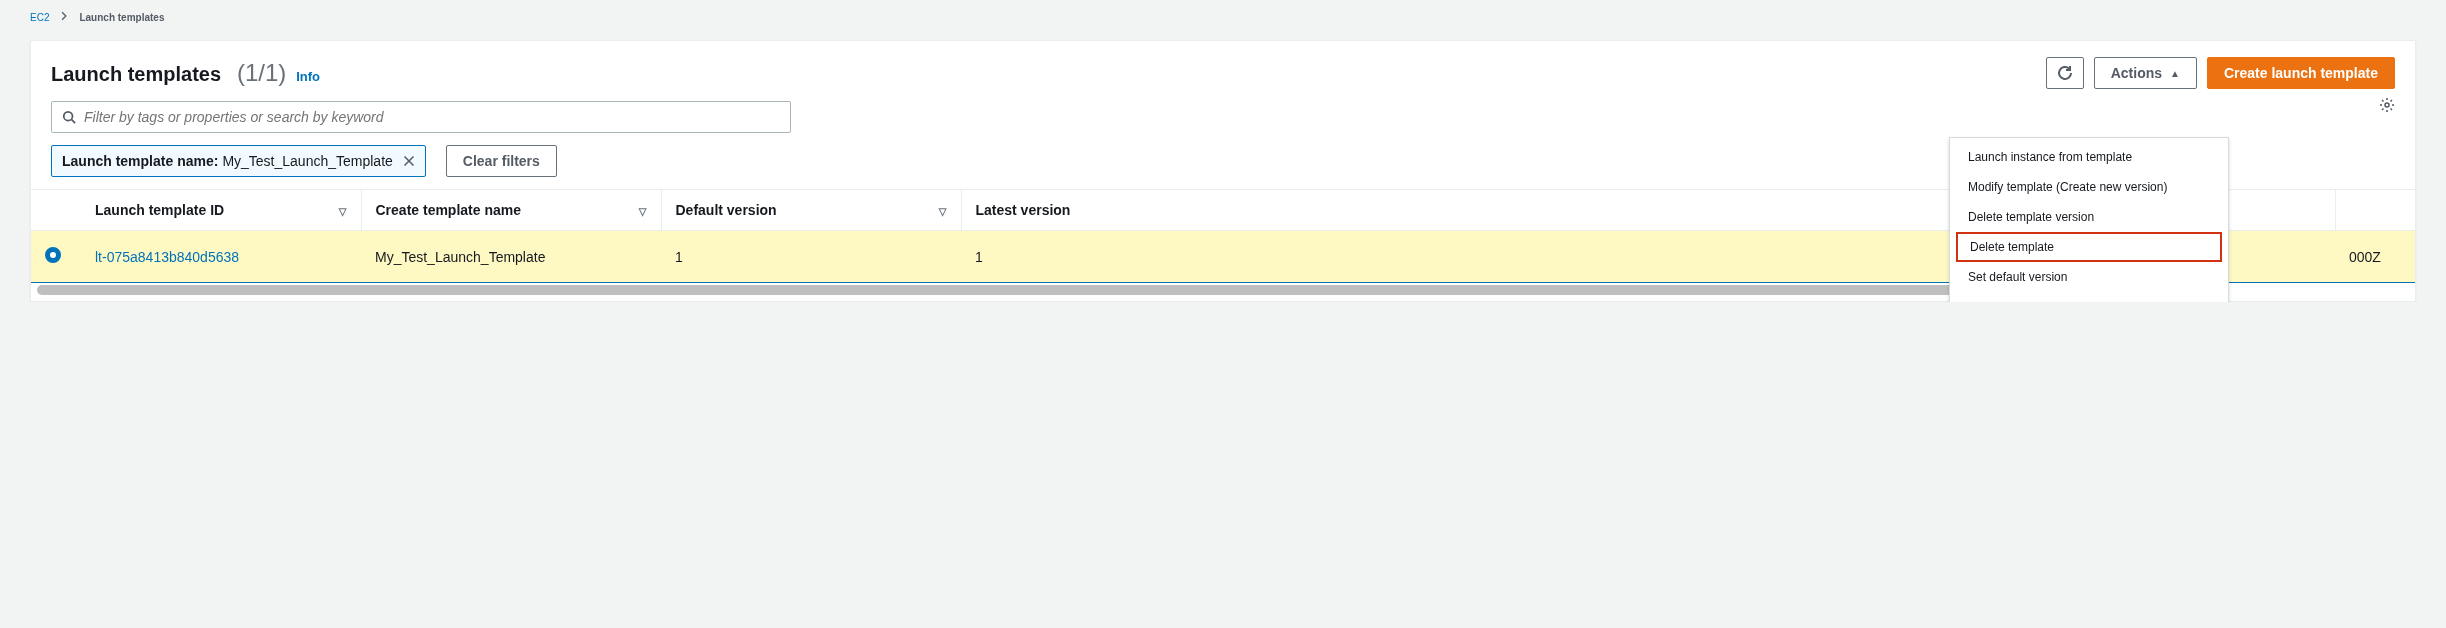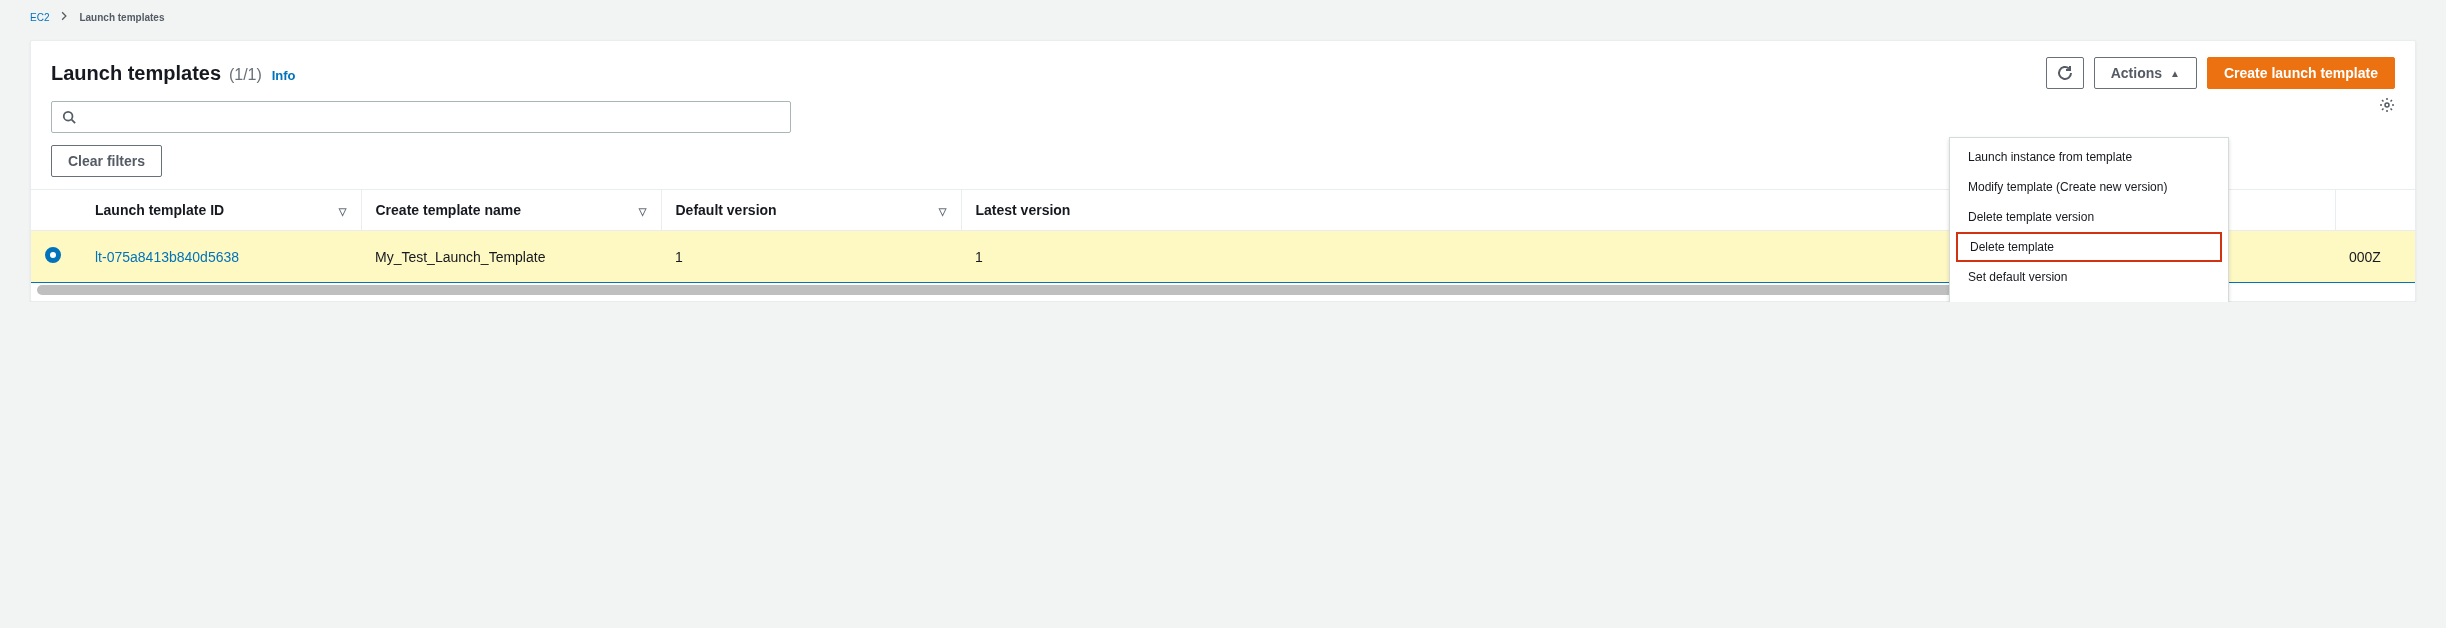--- a/index.html
+++ b/index.html
@@ -40,24 +40,24 @@
       display: flex;
       align-items: center;
       padding: 16px 20px 8px;
       gap: 16px;
     }
     .panel-title {
       font-size: 20px;
       font-weight: 700;
     }
     .panel-count {
-      font-size: 16px;
+      font-size: 24px;
       font-weight: 400;
       color: #687078;
-      margin-left: 4px;
+      margin-left: 12px;
     }
     .info-link {
       font-size: 13px;
       color: #0073bb;
       font-weight: 700;
       margin-left: 6px;
       text-decoration: none;
     }
     .header-actions {
       margin-left: auto;
@@ -264,22 +264,32 @@
   </div>
 
   <div class="filter-row">
     <div class="search-wrap">
       <span class="search-icon">
         <svg class="svg-icon" width="14" height="14" viewBox="0 0 16 16" fill="none" stroke="#545b64" stroke-width="2">
             <circle cx="7" cy="7" r="5"></circle>
             <path d="M11 11l4 4"></path>
           </svg>
       </span>
+      <input type="text" placeholder="Filter by tags or properties or search by keyword" style="">
     </div>
     <div class="chip-row">
+      <div class="chip">
+        <span class="chip-label">Launch template name:</span>
+        <span class="chip-val">My_Test_Launch_Template</span>
+        <span class="chip-x">
+          <svg class="svg-icon" width="12" height="12" viewBox="0 0 16 16" fill="none" stroke="#545b64" stroke-width="2">
+              <path d="M2 2l12 12M14 2L2 14"></path>
+            </svg>
+        </span>
+      </div>
       <button class="btn">Clear filters</button>
     </div>
   </div>
 
   <div class="table-wrap">
     <table class="tbl">
       <thead>
         <tr>
           <th style="width:50px"></th>
           <th class="th-sep" style="width:280px">

